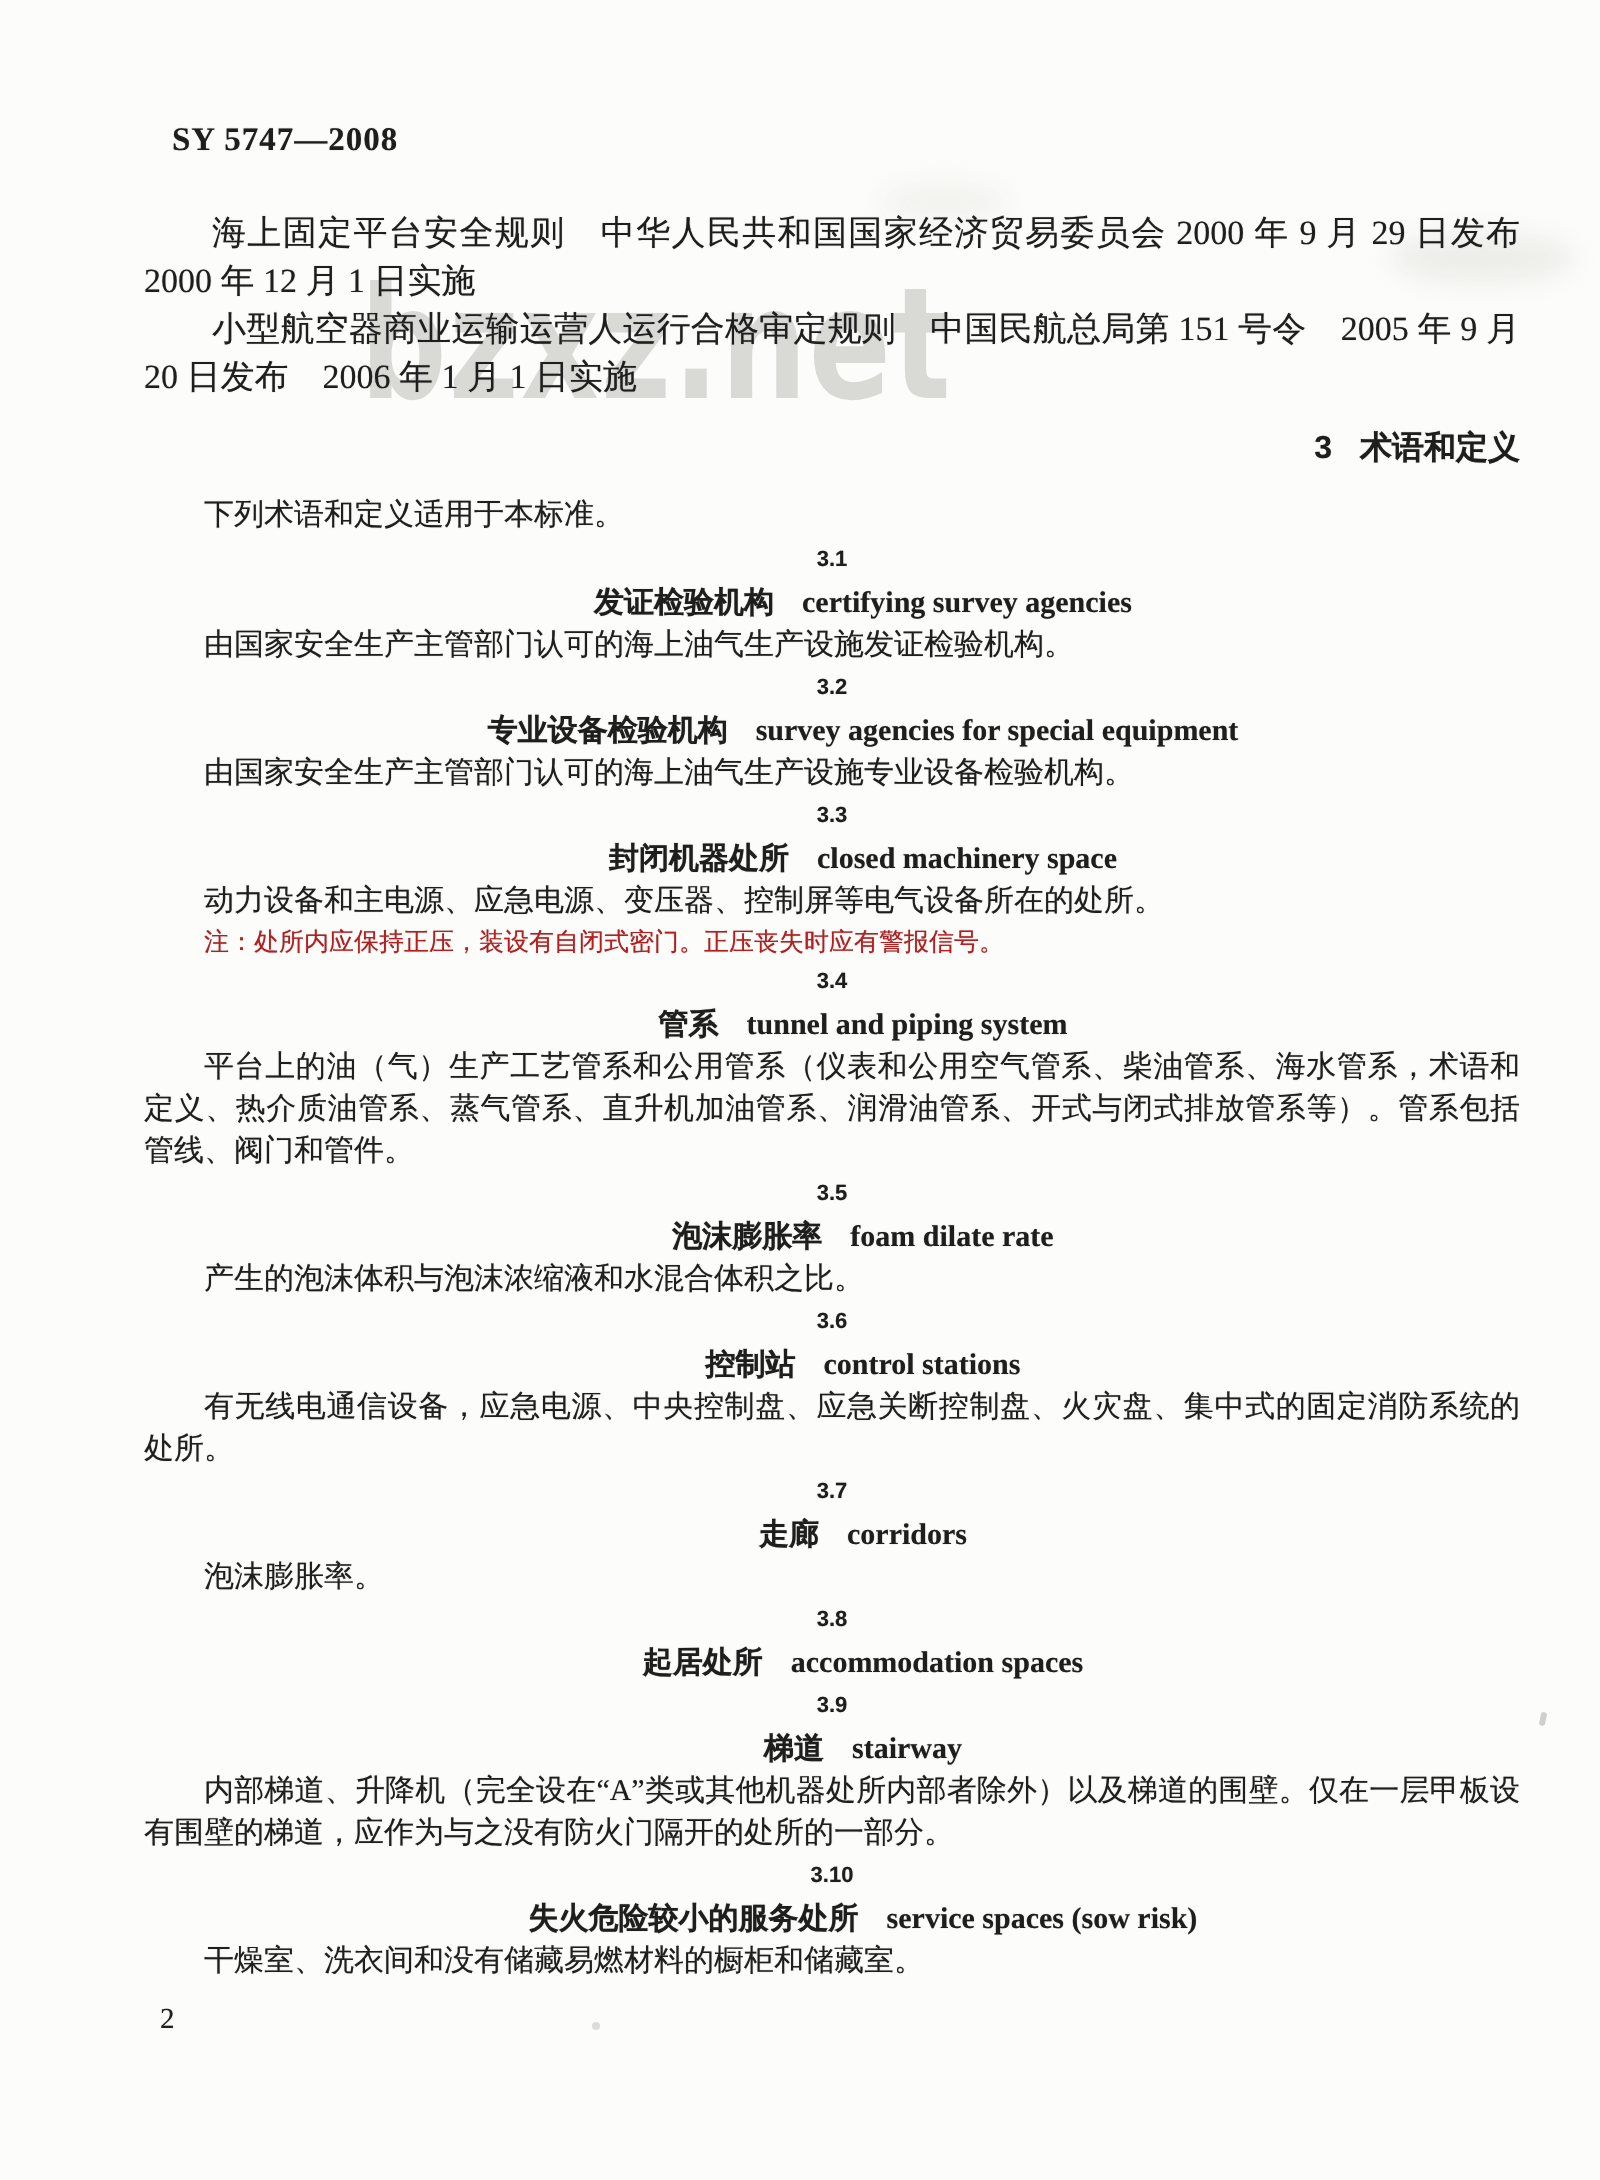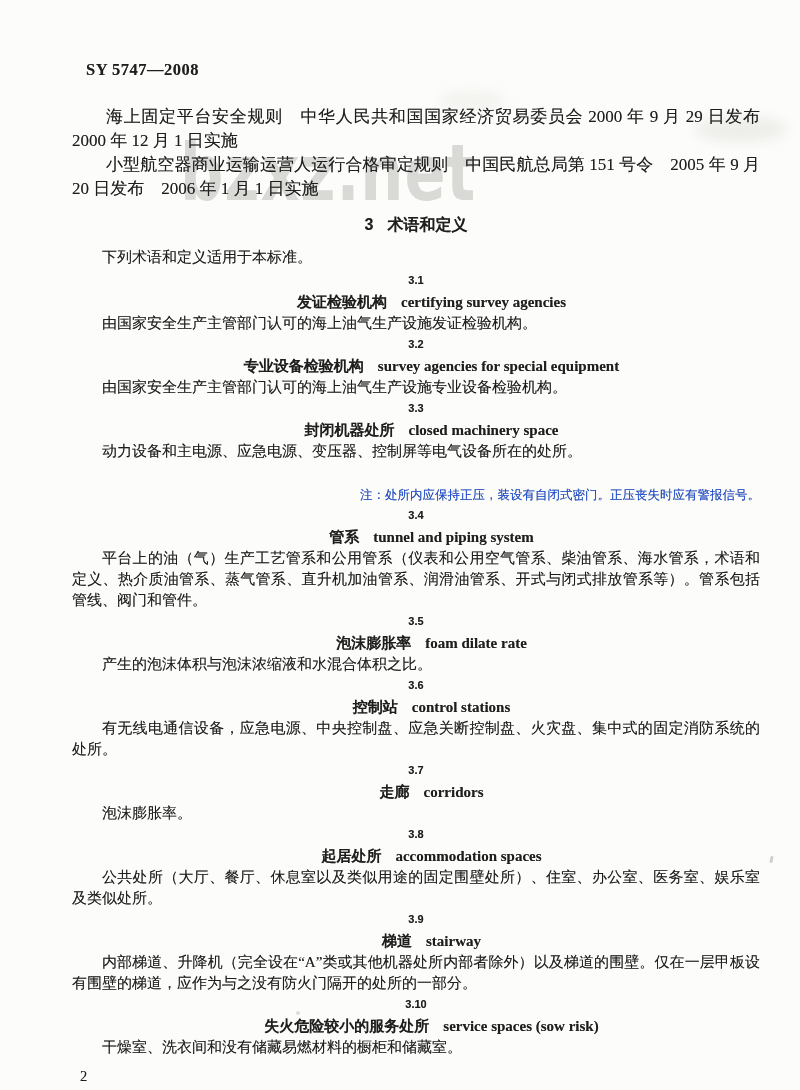--- a/index.html
+++ b/index.html
@@ -35,40 +35,39 @@
   .doc-code {
     font-weight:bold; font-size:16.5px; letter-spacing:0.5px;
     margin-left:14px; line-height:20px;
   }
   p { margin:0; }
   .intro { text-indent:2em; line-height:24px; font-size:17px; }
   .intro.first { margin-top:25px; }
   .sec-head {
     font-family:"Liberation Sans","DejaVu Sans",sans-serif;
     font-weight:bold; font-size:16px; line-height:22px;
-    margin:13px 0 12px 0; text-align:center;
+    margin:13px 0 12px 0; text-align:right;
   }
   .sec-head .sec-title { margin-left:14px; }
   .lead { text-indent:2em; margin-bottom:1px;font-family:Liberation Mono, monospace; }
 
   .term-block { margin:0; }
   .clause {
     font-family:"Liberation Sans","DejaVu Sans",sans-serif;
     font-weight:bold; font-size:11px; line-height:21px; text-align:center;
   }
   .term-line {
     margin-left:31px; font-weight:bold; line-height:21px; text-align:center;
   }
   .term-line .zh { font-family:"Liberation Sans","DejaVu Sans",sans-serif; }
   .term-line .en { font-family:"Liberation Serif","DejaVu Serif",serif; margin-left:14px; }
   .def { text-indent:2em; }
   .note {
-    margin-left:30px; font-size:12.5px; line-height:19px; color:#1d4ed8;
-    text-align:right;
-    margin-top:24px;
+    margin-left:30px; font-size:12.5px; line-height:19px; color:#b91c1c;
+    text-align:left;
   }
   .page-num {
     margin:9px 0 0 8px; font-size:14.5px; line-height:18px; text-align:left;
   }
 </style>
 </head>
 <body>
 
 <div class="sheet">
   <div class="watermark">bzxz.net</div>
@@ -143,21 +142,20 @@
         <span class="zh">走廊</span><span class="en">corridors</span>
       </div>
       <p class="def">泡沫膨胀率。</p>
     </div>
 
     <div class="term-block">
       <div class="clause">3.8</div>
       <div class="term-line">
         <span class="zh">起居处所</span><span class="en">accommodation spaces</span>
       </div>
-      <p class="def">公共处所（大厅、餐厅、休息室以及类似用途的固定围壁处所）、住室、办公室、医务室、娱乐室及类似处所。</p>
     </div>
 
     <div class="term-block">
       <div class="clause">3.9</div>
       <div class="term-line">
         <span class="zh">梯道</span><span class="en">stairway</span>
       </div>
       <p class="def">内部梯道、升降机（完全设在“A”类或其他机器处所内部者除外）以及梯道的围壁。仅在一层甲板设有围壁的梯道，应作为与之没有防火门隔开的处所的一部分。</p>
     </div>
 

